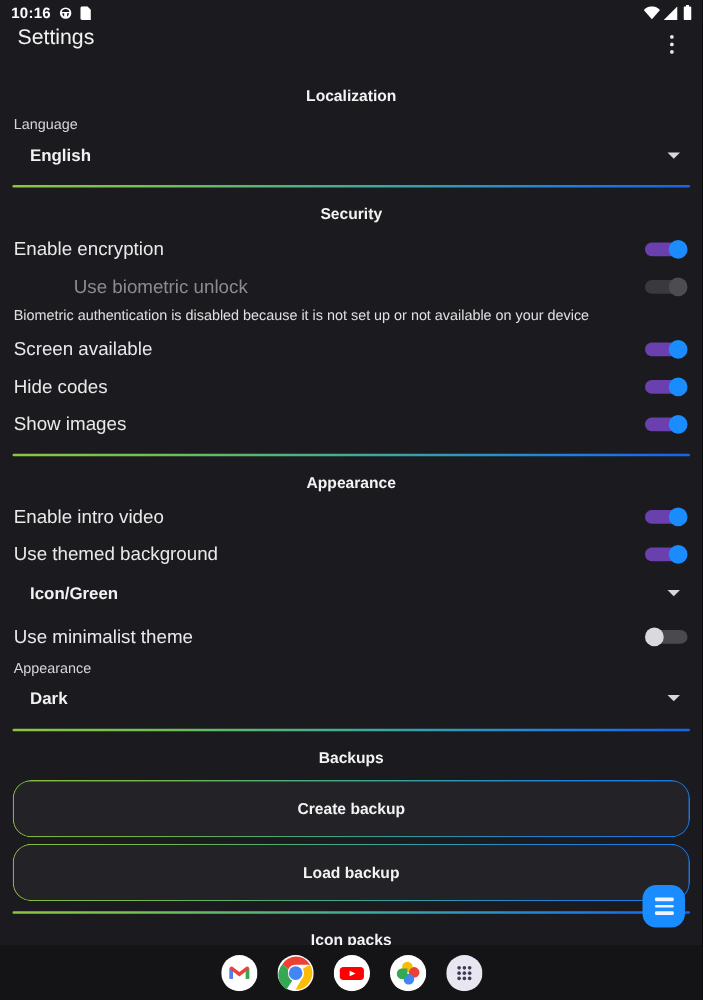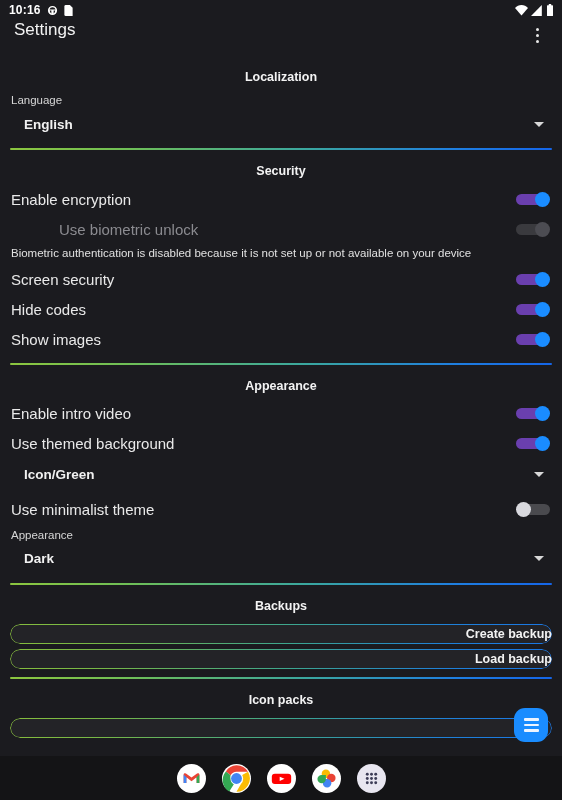--- a/index.html
+++ b/index.html
@@ -100,24 +100,24 @@
     width: 0; height: 0;
     border-left: 5px solid transparent;
     border-right: 5px solid transparent;
     border-top: 5px solid #d8d8d8;
   }
 
   
   .action-btn {
     position: relative;
     margin: 5px 10px;
-    height: 20px;
+    height: 46px;
     border-radius: 15px;
     background: #232327;
-    display: flex; align-items: center; justify-content: flex-end;
+    display: flex; align-items: center; justify-content: center;
     overflow: hidden;
   }
   .action-btn::before {
     content: "";
     position: absolute; inset: 0;
     border-radius: 15px;
     padding: 1.3px;
     background: linear-gradient(100deg, #8cc63f 0%, #7cc049 18%, #3fae96 52%, #2087e2 80%, #1a7cf0 100%);
     -webkit-mask: linear-gradient(#000 0 0) content-box, linear-gradient(#000 0 0);
     -webkit-mask-composite: xor;
@@ -211,21 +211,21 @@
     <div class="row">
       <span class="row-label dim">Use biometric unlock</span>
       <span class="switch off">
         <span class="track" style="background:#3a3a3e;left:0;"></span>
         <span class="thumb" style="background:#4c4c52;left:auto;right:0;"></span>
       </span>
     </div>
     <div class="row-note">Biometric authentication is disabled because it is not set up or not available on your device</div>
 
     <div class="row">
-      <span class="row-label">Screen security</span>
+      <span class="row-label">Screen available</span>
       <span class="switch">
         <span class="track"></span>
         <span class="thumb"></span>
       </span>
     </div>
 
     <div class="row">
       <span class="row-label">Hide codes</span>
       <span class="switch">
         <span class="track"></span>

